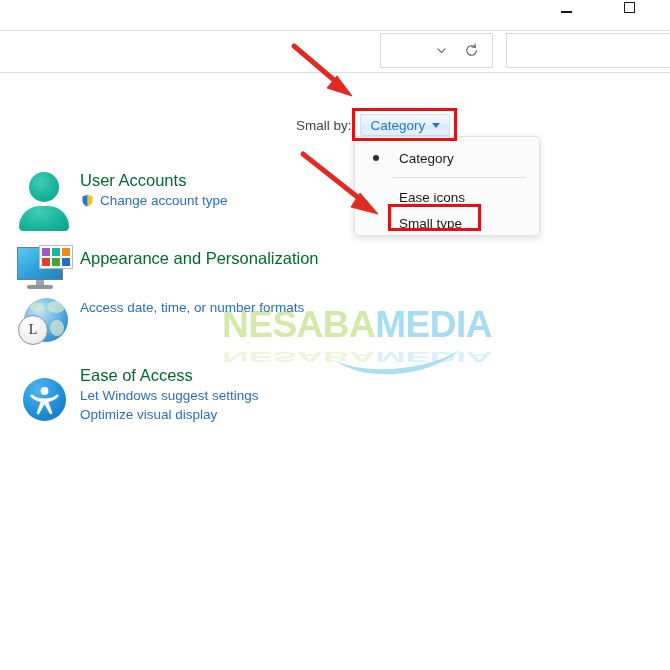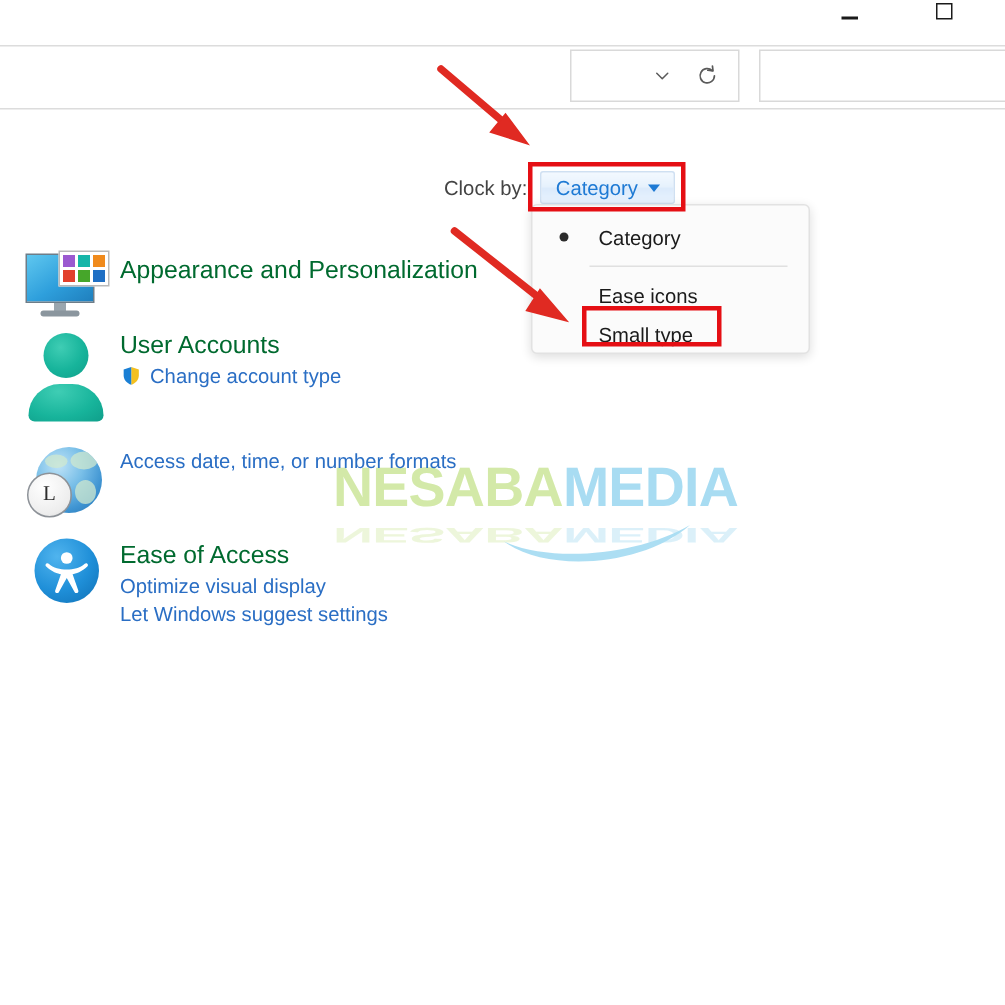--- a/index.html
+++ b/index.html
@@ -197,21 +197,21 @@
     width: 400px;
   }
   .cat-row {
     position: relative;
     display: flex;
     align-items: flex-start;
   }
   #row-user-accounts { height: 78px; }
   #row-appearance   { height: 50px; }
   #row-clock        { height: 62px; }
-  #row-ease         { height: 66px; }
+  #row-ease         { height: 66px; align-items: flex-end; }
 
   .cat-icon {
     width: 72px;
     flex: 0 0 72px;
     display: flex;
     justify-content: center;
     position: relative;
   }
   .cat-text { padding-top: 2px; }
   .cat-title {
@@ -415,21 +415,21 @@
     <svg width="15" height="15" viewBox="0 0 16 16" aria-hidden="true">
       <path d="M13.1 8a5.1 5.1 0 1 1-1.6-3.7" fill="none" stroke="#5a5a5a" stroke-width="1.2" stroke-linecap="round"></path>
       <path d="M8.4 4.1 L12.1 4.5 L11.7 1.1" fill="none" stroke="#5a5a5a" stroke-width="1.2" stroke-linecap="round" stroke-linejoin="round"></path>
     </svg>
   </span>
 </div>
 
 <div id="search-box" title=""></div>
 
 <div id="viewby-row">
-  <span id="viewby-label">Clock by:</span>
+  <span id="viewby-label">Small by:</span>
   <div id="viewby-button">
     <span id="viewby-value">Category</span>
     <span id="viewby-caret"></span>
   </div>
 </div>
 
 <div id="viewby-menu">
   <div class="menu-item">
     <span class="menu-bullet"></span>
     <span>Category</span>
@@ -463,20 +463,40 @@
   </div>
   <div id="wm-mirror" aria-hidden="true">
     <span style="color:#d3e9a8">NESABA</span><span style="color:#a8dcf2">MEDIA</span>
   </div>
   <svg width="250" height="30" viewBox="0 0 250 30" style="position:absolute;left:6px;top:40px">
     <path d="M108 16 C138 30, 196 26, 232 5 C200 33, 136 37, 108 16 Z" fill="#a8dcf2" opacity="0.95"></path>
   </svg>
 </div>
 
 <div id="category-list">
+
+  <div class="cat-row" id="row-user-accounts">
+    <div class="cat-icon">
+      <div class="ico-user">
+        <div class="head"></div>
+        <div class="body"></div>
+      </div>
+    </div>
+    <div class="cat-text">
+      <div class="cat-title">User Accounts</div>
+      <div class="cat-link">
+        <svg class="ico-shield" viewBox="0 0 16 16">
+          <path d="M8 1 L14.2 3.1 V7.6 C14.2 11.3 11.5 14 8 15.2 C4.5 14 1.8 11.3 1.8 7.6 V3.1 Z" fill="#ffffff"></path>
+          <path d="M8 1.8 L13.4 3.6 V7.6 C13.4 10.9 11.1 13.3 8 14.4 Z" fill="#f4c01f"></path>
+          <path d="M8 1.8 L2.6 3.6 V7.6 C2.6 10.9 4.9 13.3 8 14.4 Z" fill="#1a7fd4"></path>
+        </svg>
+        <span>Change account type</span>
+      </div>
+    </div>
+  </div>
 
   <div class="cat-row" id="row-appearance">
     <div class="cat-icon">
       <div class="ico-monitor">
         <div class="screen"></div>
         <div class="neck"></div>
         <div class="base"></div>
         <div class="tile-grid">
           <i style="background:#9b59d0"></i>
             <i style="background:#16b5a8"></i>
@@ -485,40 +505,20 @@
             <i style="background:#46a62a"></i>
             <i style="background:#1f6fc4"></i>
         </div>
       </div>
     </div>
     <div class="cat-text">
       <div class="cat-title">Appearance and Personalization</div>
     </div>
   </div>
 
-  <div class="cat-row" id="row-user-accounts">
-    <div class="cat-icon">
-      <div class="ico-user">
-        <div class="head"></div>
-        <div class="body"></div>
-      </div>
-    </div>
-    <div class="cat-text">
-      <div class="cat-title">User Accounts</div>
-      <div class="cat-link">
-        <svg class="ico-shield" viewBox="0 0 16 16">
-          <path d="M8 1 L14.2 3.1 V7.6 C14.2 11.3 11.5 14 8 15.2 C4.5 14 1.8 11.3 1.8 7.6 V3.1 Z" fill="#ffffff"></path>
-          <path d="M8 1.8 L13.4 3.6 V7.6 C13.4 10.9 11.1 13.3 8 14.4 Z" fill="#f4c01f"></path>
-          <path d="M8 1.8 L2.6 3.6 V7.6 C2.6 10.9 4.9 13.3 8 14.4 Z" fill="#1a7fd4"></path>
-        </svg>
-        <span>Change account type</span>
-      </div>
-    </div>
-  </div>
-
   <div class="cat-row" id="row-clock">
     <div class="cat-icon">
       <div class="ico-globe">
         <div class="earth">
           <span class="land" style="left:6px;  top:5px;  width:15px; height:9px;"></span>
           <span class="land" style="left:23px; top:3px;  width:18px; height:12px;"></span>
           <span class="land" style="left:9px;  top:19px; width:12px; height:14px;"></span>
           <span class="land" style="left:26px; top:22px; width:14px; height:16px;"></span>
         </div>
         <div class="clock">
@@ -543,21 +543,21 @@
                    C36.8 15.7 38.4 17.4 37.2 18.7 C33.9 22.1 29.2 23.6 27.4 23.9
                    L31.2 34.6 C31.8 36.2 29.4 37.2 28.7 35.6 L23.5 26.3 L18.3 35.6
                    C17.6 37.2 15.2 36.2 15.8 34.6 L19.6 23.9 C17.8 23.6 13.1 22.1 9.8 18.7
                    C8.6 17.4 10.2 15.7 11.5 16.8 Z" fill="#ffffff"></path>
         </svg>
       </div>
     </div>
     <div class="cat-text">
       <div class="cat-title">Ease of Access</div>
       <div class="cat-link">
+        <span>Let Windows suggest settings</span>
+      </div>
+      <div class="cat-link">
         <span>Optimize visual display</span>
       </div>
-      <div class="cat-link">
-        <span>Let Windows suggest settings</span>
-      </div>
     </div>
   </div>
 
 </div>
 
 </body></html>

